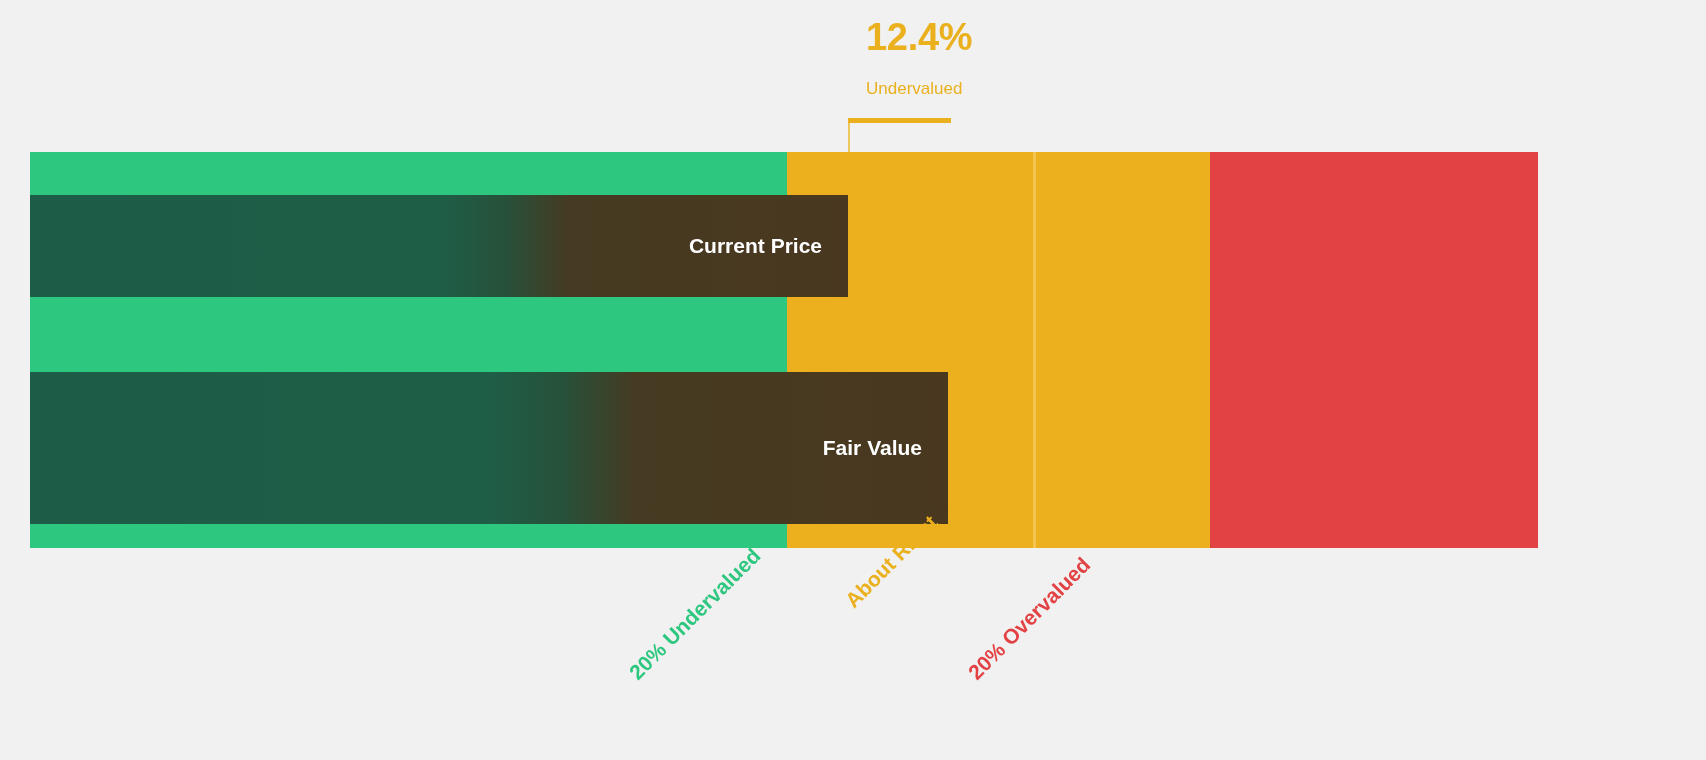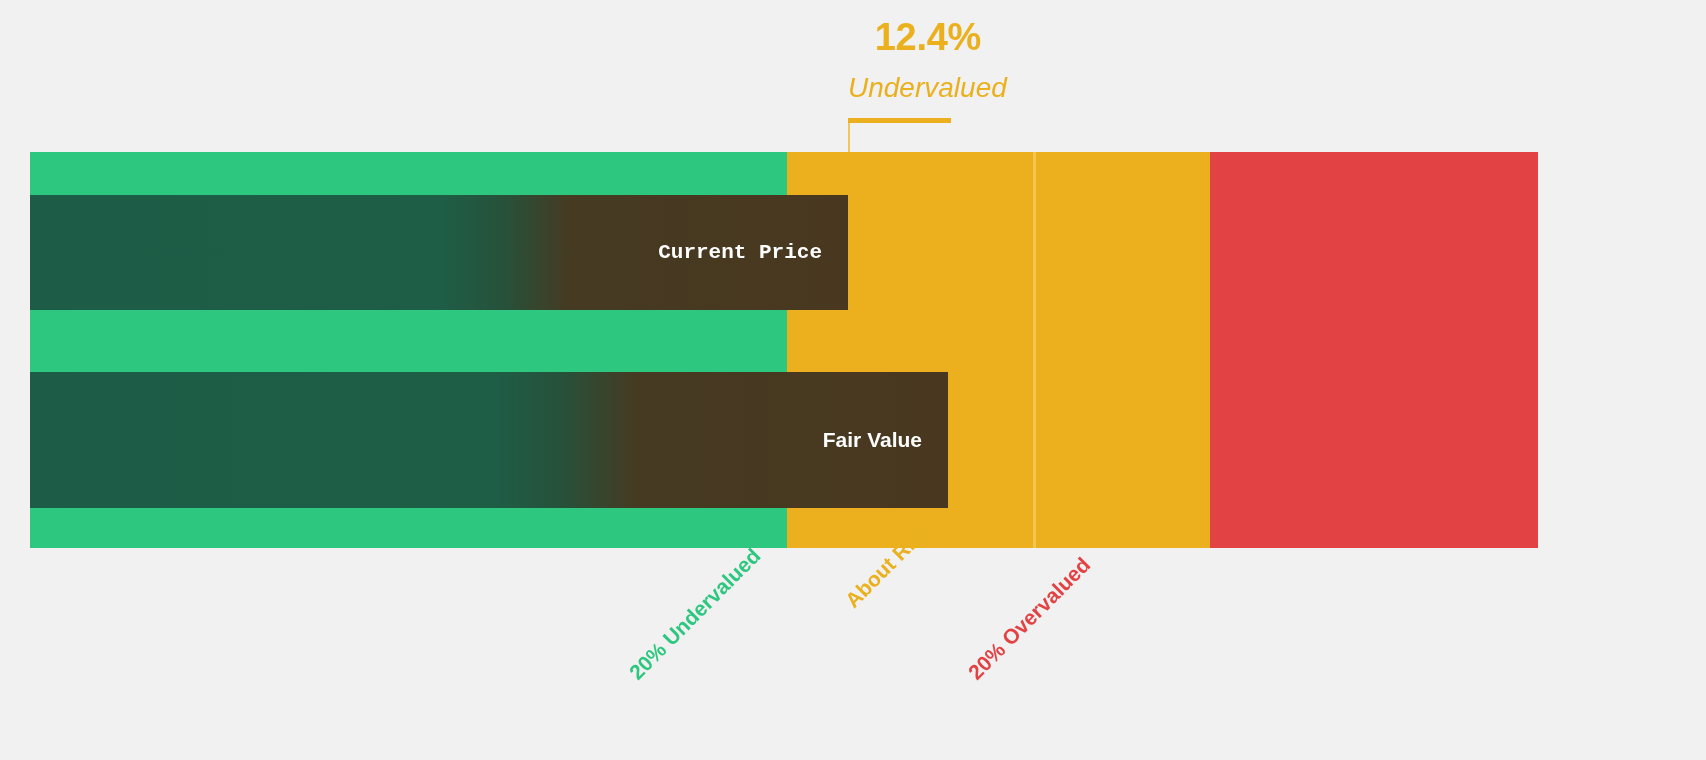--- a/index.html
+++ b/index.html
@@ -17,41 +17,40 @@
 
   #gauge {
     position: relative;
     width: 1706px;
     height: 760px;
   }
 
   
   .callout {
     position: absolute;
-    left: 848px;
+    left: 866px;
     top: 18px;
     width: 133px;
-    text-align: right;
+    text-align: left;
   }
   .callout-pct {
     font-size: 38px;
     font-weight: 700;
     line-height: 1.04;
     letter-spacing: -0.3px;
     color: #eab01e;
     white-space: nowrap;
   }
   .callout-word {
-    font-size: 28px;
+    font-size: 17px;
     font-weight: 400;
     line-height: 1.3;
-    margin-top: 12px;
+    margin-top: 20px;
     color: #eab01e;
     white-space: nowrap;
-    font-style: italic;
   }
   .callout-rule {
     position: absolute;
     left: 848px;
     top: 118px;
     width: 103px;
     height: 5px;
     background: #eab01e;
   }
   .callout-stem {
@@ -104,27 +103,26 @@
     color: #ffffff;
     background: linear-gradient(90deg,
                 #1d5c46 0%,
                 #1e5e47 50%,
                 #27513a 58%,
                 #463a22 66%,
                 #49381f 100%);
   }
   .vbar-current {
     top: 195px;
-    height: 115px;
+    height: 102px;
     width: 818px;
-    font-family: Liberation Mono, monospace;
   }
   .vbar-fair {
     top: 372px;
-    height: 136px;
+    height: 152px;
     width: 918px;
   }
   .vbar-title {
     font-size: 21px;
     font-weight: 700;
     line-height: 1.2;
     white-space: nowrap;
   }
   .vbar-value {
     font-size: 37px;

